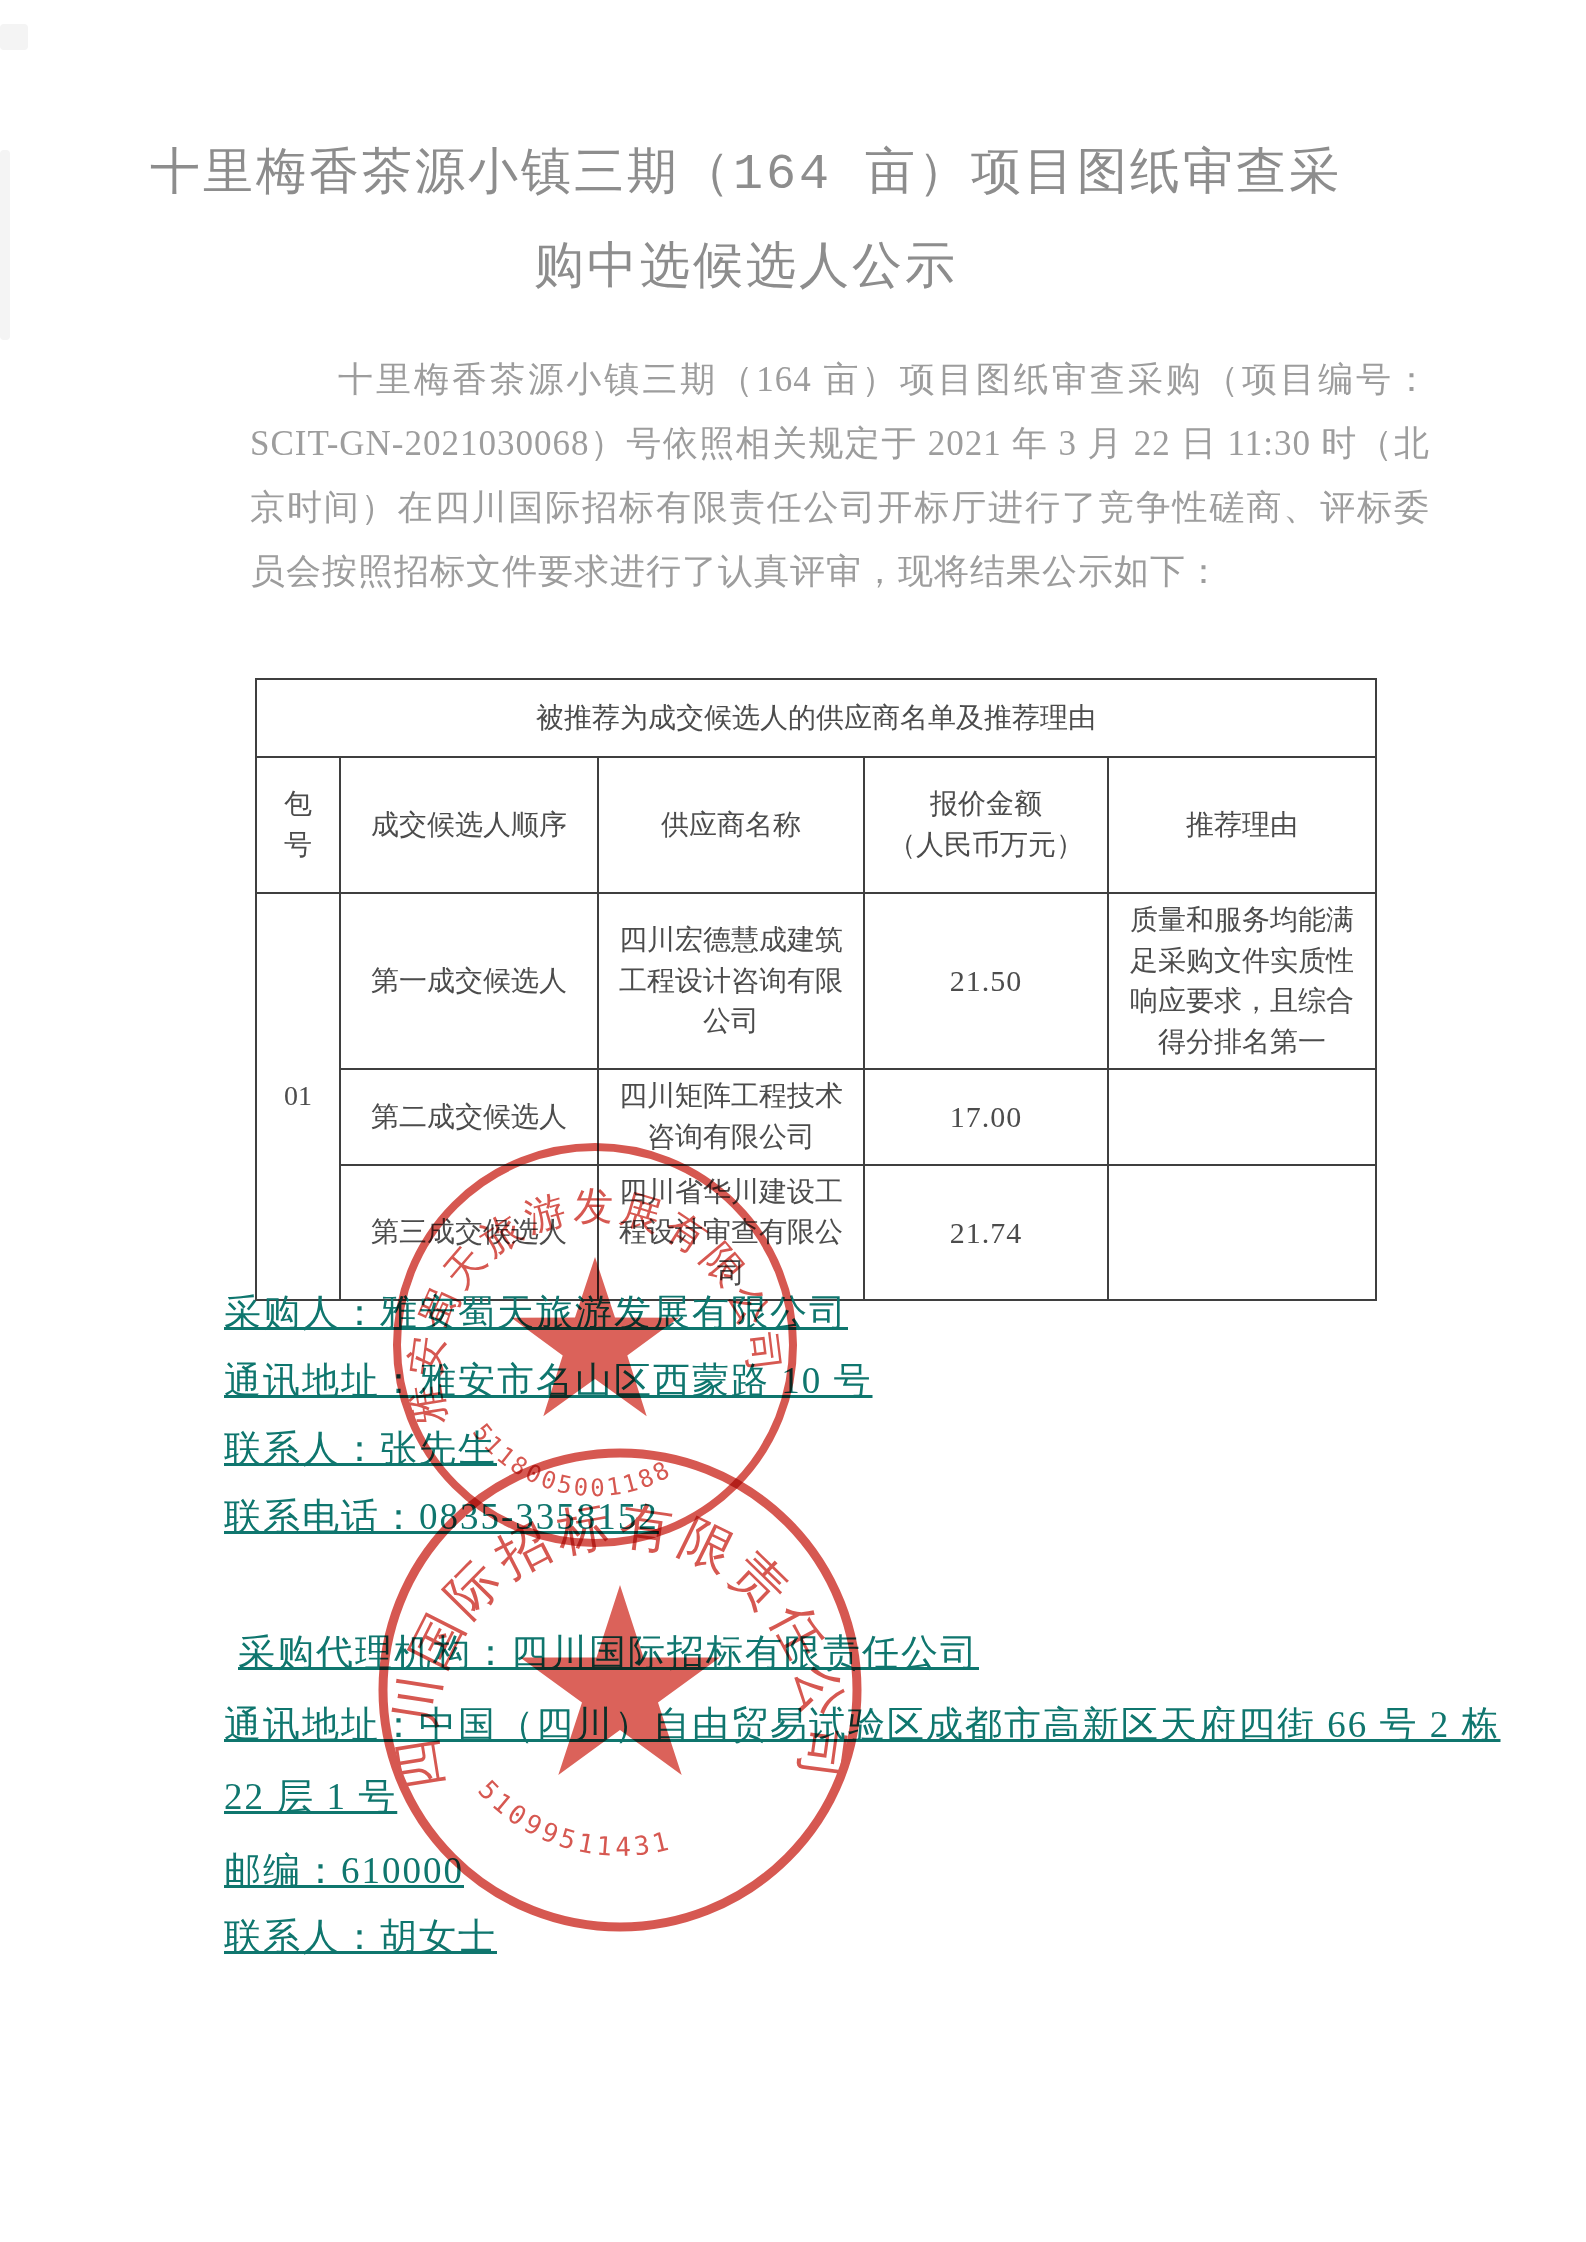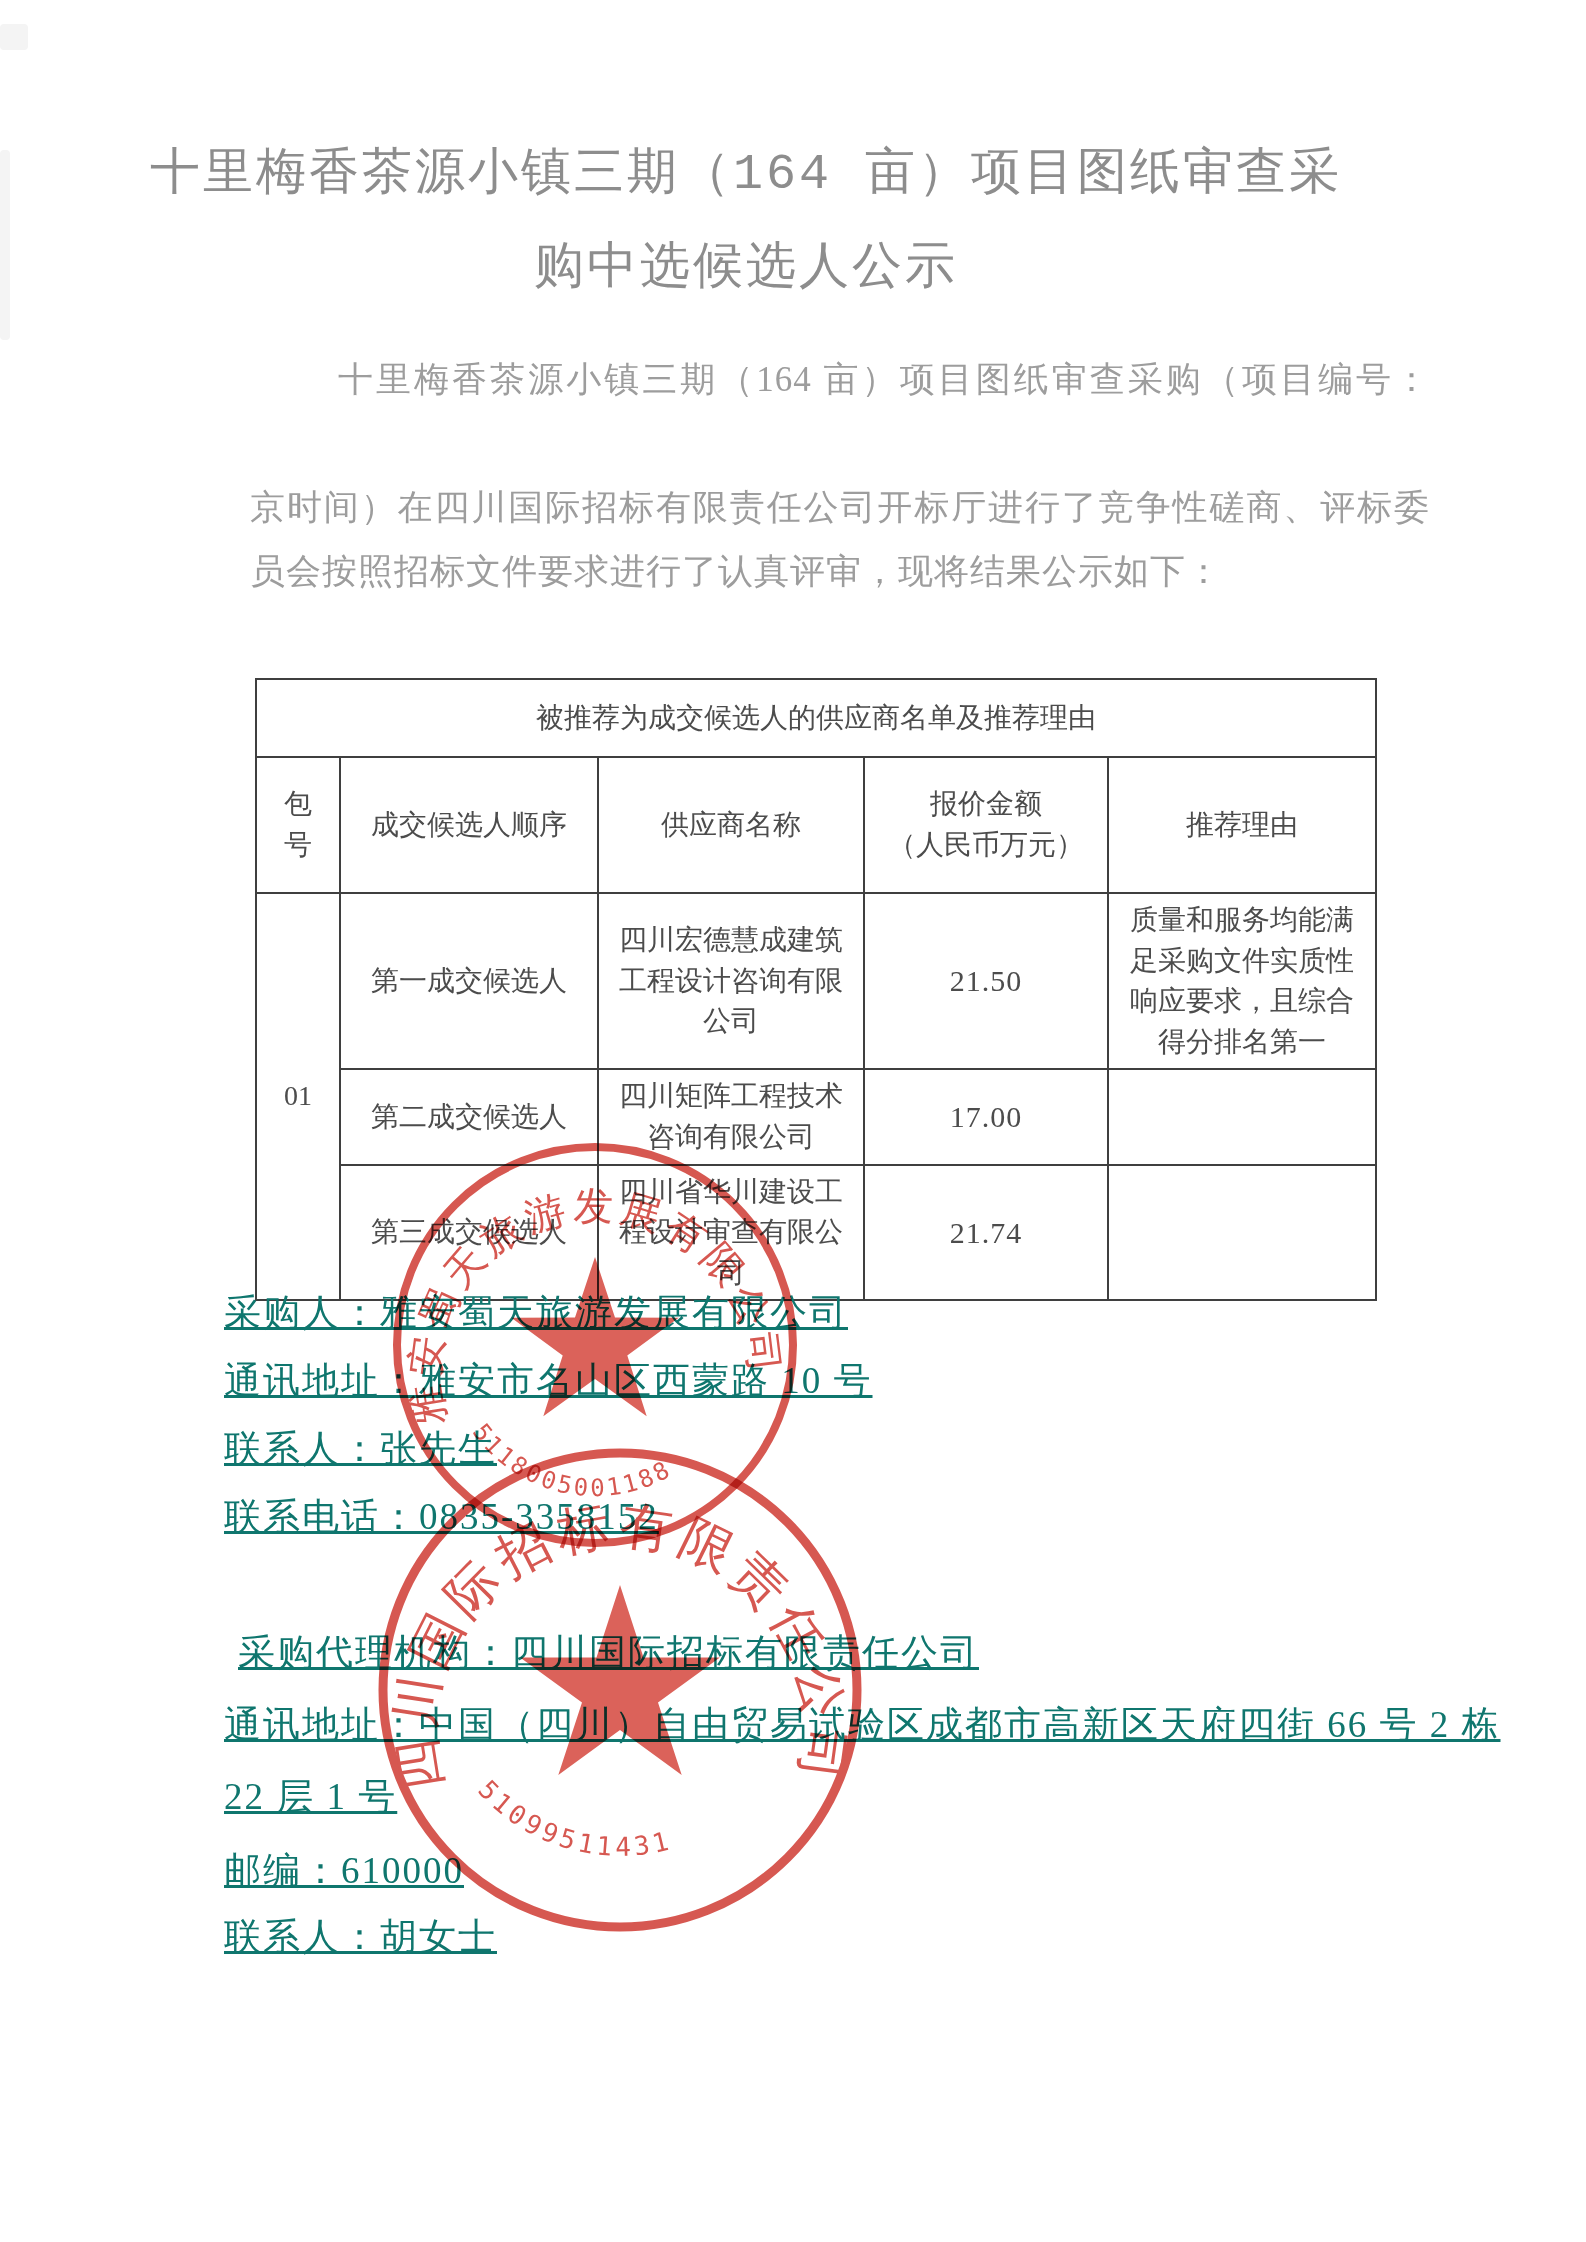--- a/index.html
+++ b/index.html
@@ -73,20 +73,21 @@
 
 <div id="page">
 
   <div class="artifact" style="left:0;top:24px;width:28px;height:26px;"></div>
   <div class="artifact" style="left:0;top:150px;width:10px;height:190px;"></div>
 
   <div class="title-line" style="top:138px;">十里梅香茶源小镇三期（164 亩）项目图纸审查采</div>
   <div class="title-line" style="top:232px;">购中选候选人公示</div>
 
   <div class="para justify indent" style="top:356px;">十里梅香茶源小镇三期（164 亩）项目图纸审查采购（项目编号：</div>
+  <div class="para justify" style="top:420px;">SCIT-GN-2021030068）号依照相关规定于 2021 年 3 月 22 日 11:30 时（北</div>
   <div class="para justify" style="top:484px;">京时间）在四川国际招标有限责任公司开标厅进行了竞争性磋商、评标委</div>
   <div class="para" style="top:548px;">员会按照招标文件要求进行了认真评审，现将结果公示如下：</div>
 
   <table id="bid-table">
     <colgroup>
       <col style="width:84px">
         <col style="width:258px">
         <col style="width:266px">
         <col style="width:244px">
         <col style="width:268px">

